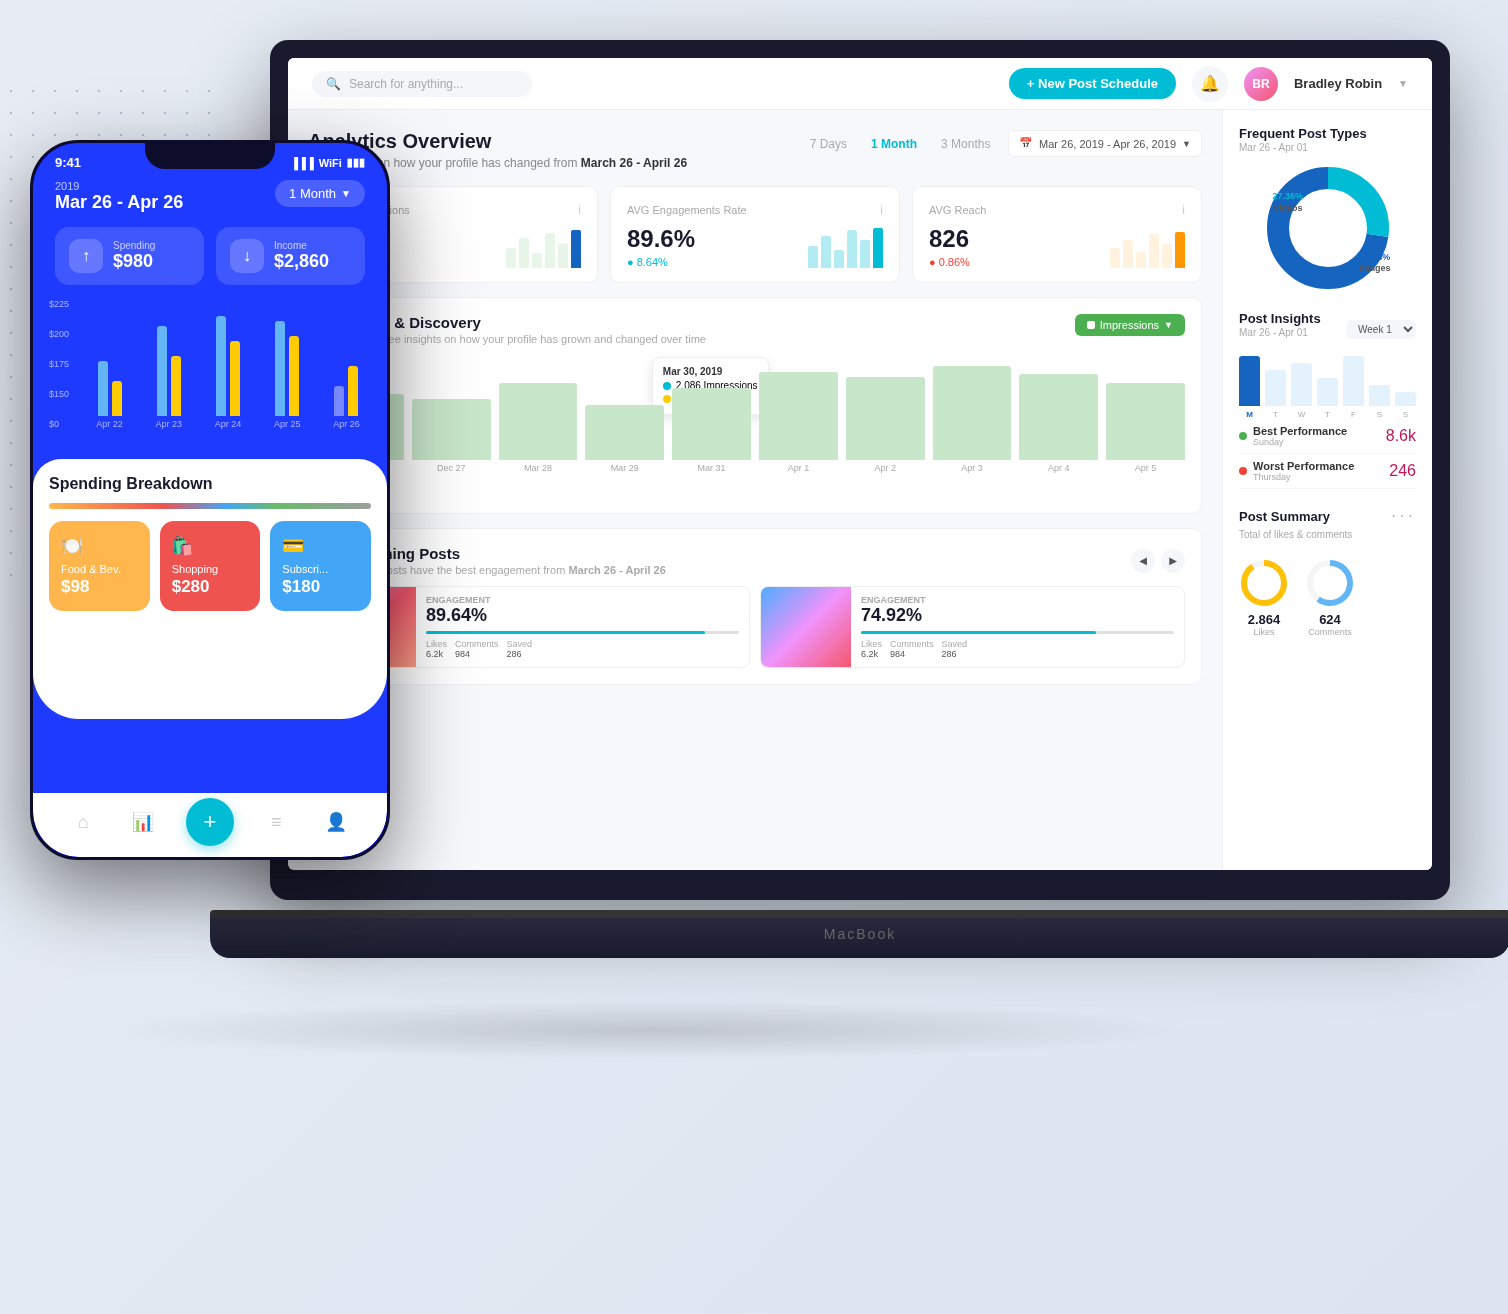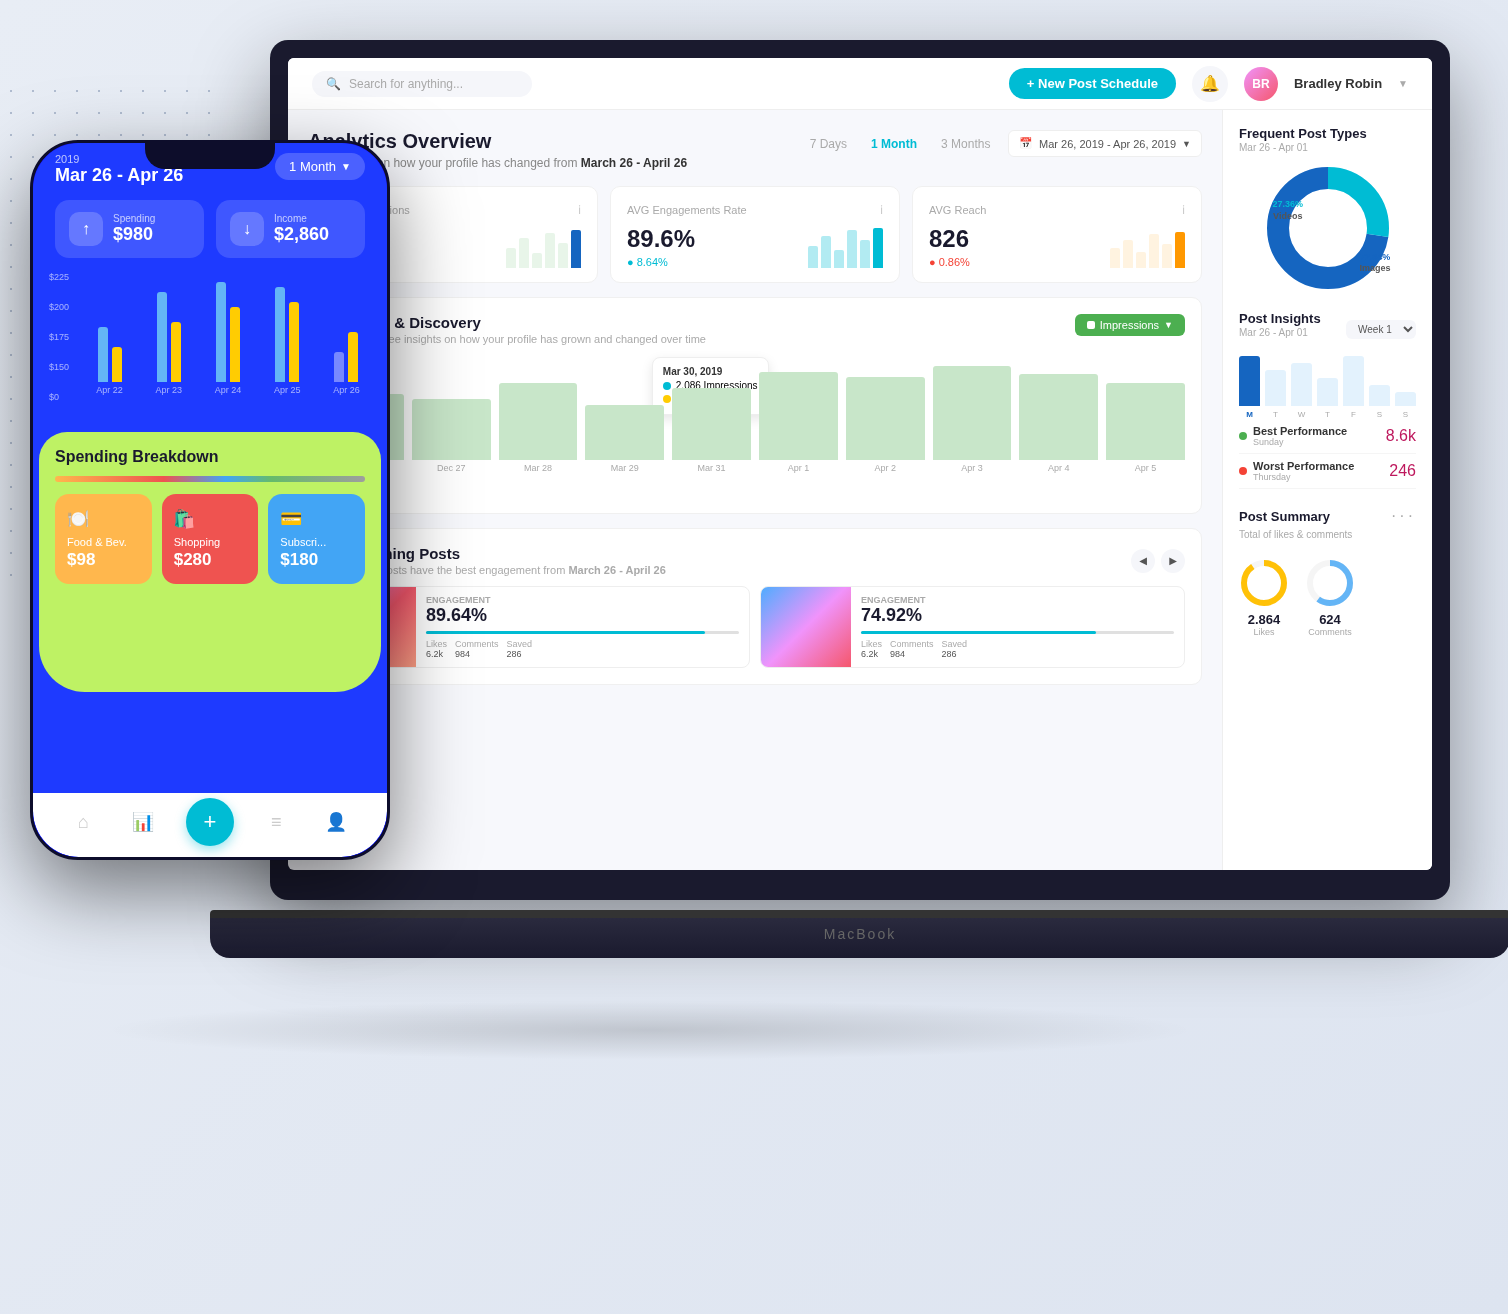--- a/index.html
+++ b/index.html
@@ -409,21 +409,21 @@
     .donut-svg { width: 130px; height: 130px; }
     .donut-label {
       position: absolute;
       font-size: 9px;
       font-weight: 600;
       color: #555;
       line-height: 1.3;
       text-align: center;
     }
     .donut-label.videos {
-      top: 36px;
+      top: 28px;
       left: 10px;
     }
     .donut-label.images {
       bottom: 18px;
       right: 2px;
     }
 
     
     .week-select {
       background: #f5f6fa;
@@ -604,20 +604,21 @@
       justify-content: space-between;
       position: absolute;
       left: 16px;
       top: 0;
       height: 130px;
       font-size: 9px;
       color: rgba(255,255,255,0.6);
     }
     .phone-chart-bars {
       display: flex;
+      align-items: flex-end;
       gap: 10px;
       height: 130px;
       padding-left: 36px;
     }
     .phone-bar-group {
       display: flex;
       flex-direction: column;
       align-items: center;
       gap: 3px;
       flex: 1;
@@ -632,23 +633,23 @@
       width: 10px;
       border-radius: 3px 3px 0 0;
       background: rgba(255,255,255,0.3);
     }
     .phone-bar.blue { background: #64b5f6; }
     .phone-bar.yellow { background: #ffcc02; }
     .phone-bar-label { font-size: 9px; color: rgba(255,255,255,0.6); }
 
     
     .phone-bottom {
-      background: #bef264;
+      background: #ffffff;
       border-radius: 28px 28px 46px 46px;
-      margin: 0 6px;
+      margin: 0 0;
       padding: 16px;
       flex: 1;
       min-height: 260px;
     }
     .phone-spending-title { font-size: 16px; font-weight: 700; color: #1a1a2e; margin-bottom: 10px; }
     .spending-bar {
       height: 6px;
       border-radius: 3px;
       background: linear-gradient(90deg, #ffb74d 0%, #ef5350 35%, #42a5f5 55%, #66bb6a 70%, #9e9e9e 100%);
       margin-bottom: 12px;
@@ -1077,20 +1078,28 @@
 
   <div class="laptop-hinge"></div>
   <div class="laptop-base"></div>
 </div>
 
 <div class="phone-wrapper">
   <div class="phone-body">
     <div class="phone-notch"></div>
     <div class="phone-screen">
 
+      <div class="phone-status">
+        <span>9:41</span>
+        <div class="phone-status-icons">
+          <span>▐▐▐</span>
+          <span>WiFi</span>
+          <span>▮▮▮</span>
+        </div>
+      </div>
 
       <div class="phone-header">
         <div>
           <div class="phone-date">2019</div>
           <div class="phone-range">Mar 26 - Apr 26</div>
         </div>
         <button class="phone-period-btn">
           <span>1 Month</span>
           <span style="font-size:10px;">▼</span>
         </button>

